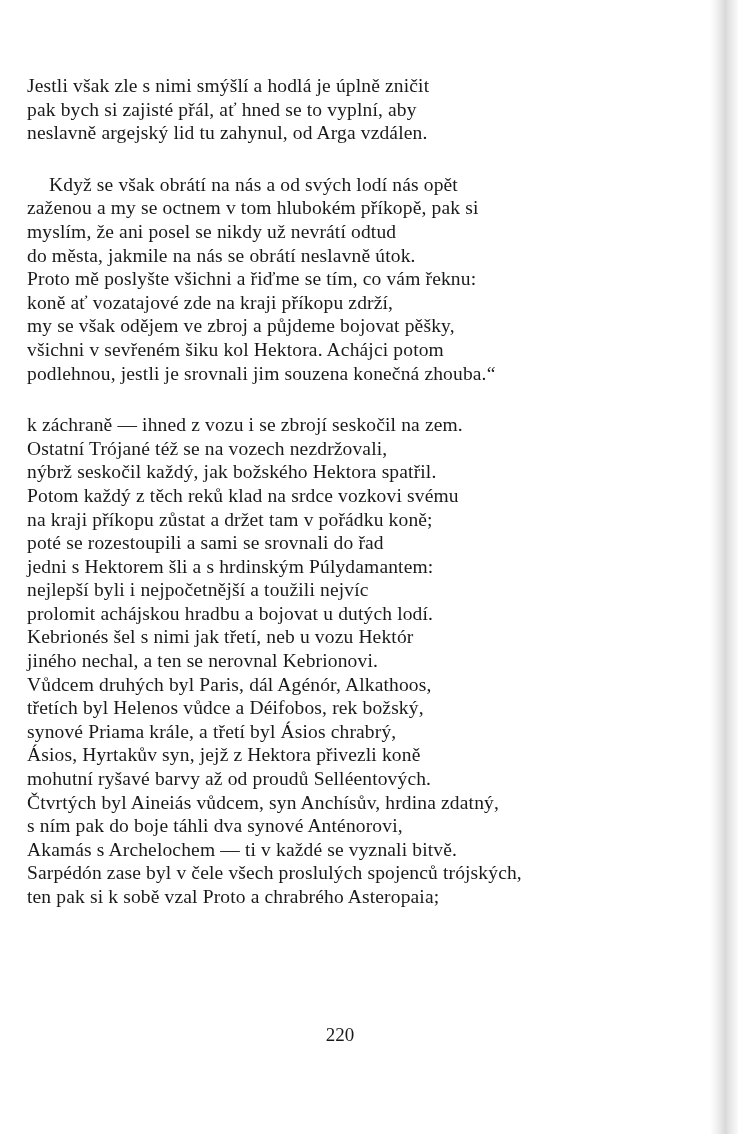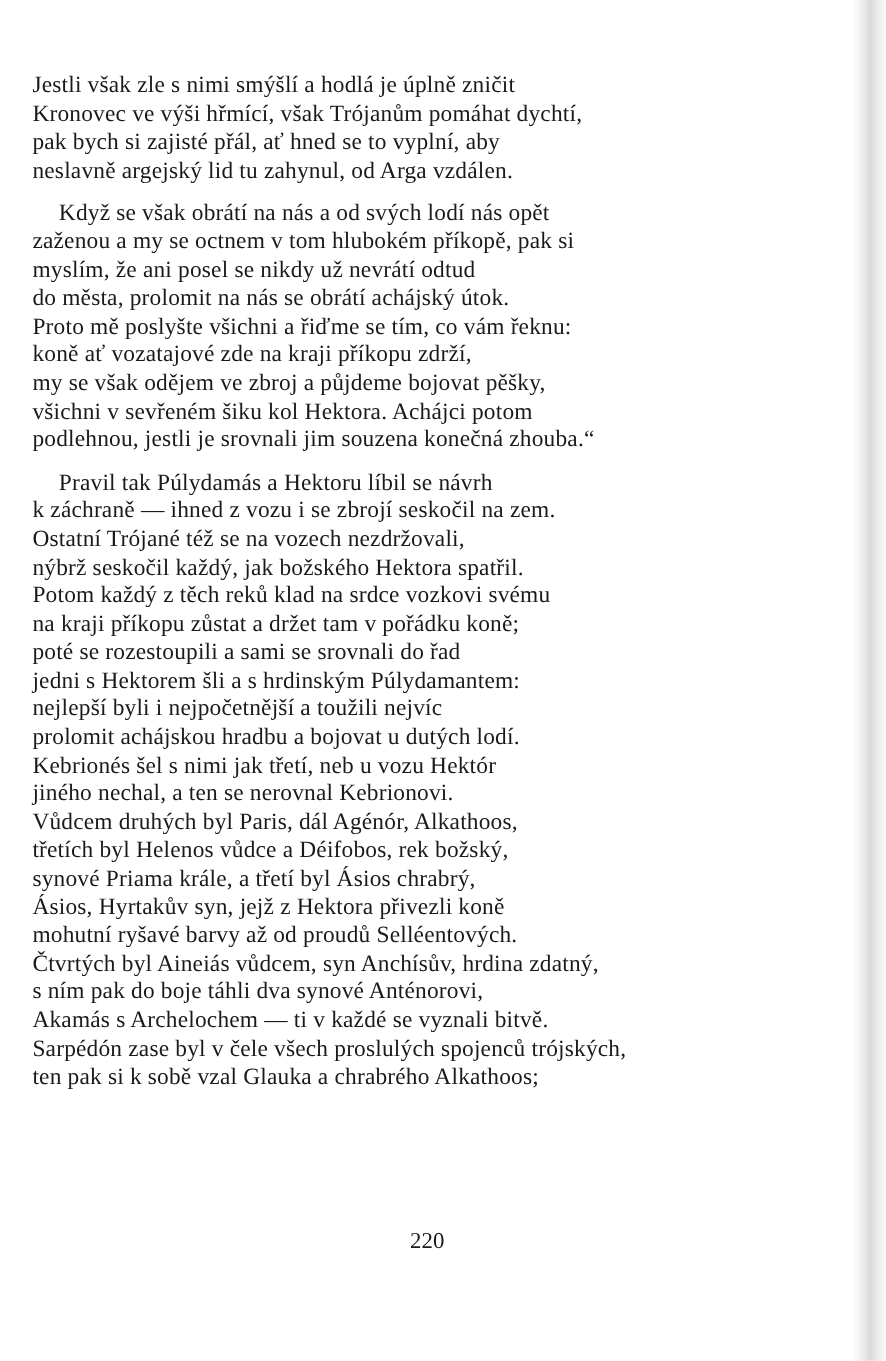--- a/index.html
+++ b/index.html
@@ -10,85 +10,82 @@
     color: #1a1a1a;
   }
   .page {
     position: absolute; left: 0; top: 0; width: 738px; height: 1134px;
   }
   .gutter {
     position: absolute; top: 0; right: 0; width: 28px; height: 1134px;
     background: linear-gradient(to right, #ffffff 0%, #f1f1f1 25%, #d9d9d9 55%, #e6e6e6 70%, #fafafa 100%);
   }
   .text {
-    position: absolute; left: 27px; top: 60px; width: 640px;
+    position: absolute; left: 27px; top: 74px; width: 640px;
   }
   .stanza { margin: 0; padding: 0; }
   .line {
     display: block;
     font-family: "Liberation Serif", "DejaVu Serif", serif;
     font-size: 19.5px;
     line-height: 23.6px;
     white-space: nowrap;
     letter-spacing: 0.15px;
   }
   .line.indent { padding-left: 22px; }
-  .stanza + .stanza { margin-top: 12px; }
+  .stanza + .stanza { margin-top: 28px; }
   .page-number {
     position: absolute; top: 1024px; left: 0; width: 680px;
     text-align: center;
     font-family: "Liberation Serif", "DejaVu Serif", serif;
     font-size: 19px;
-    padding-left: 16px;
   }
 </style>
 </head>
 <body>
 
 <div class="page">
   <div class="text">
     <div class="stanza">
       <span class="line">Jestli však zle s nimi smýšlí a hodlá je úplně zničit</span>
-      <span class="line">Kronovec ve výši hřmící, však Trójanům pomáhat dychtí,</span>
       <span class="line">pak bych si zajisté přál, ať hned se to vyplní, aby</span>
       <span class="line">neslavně argejský lid tu zahynul, od Arga vzdálen.</span>
     </div>
     <div class="stanza">
       <span class="line indent">Když se však obrátí na nás a od svých lodí nás opět</span>
       <span class="line">zaženou a my se octnem v tom hlubokém příkopě, pak si</span>
       <span class="line">myslím, že ani posel se nikdy už nevrátí odtud</span>
-      <span class="line">do města, prolomit na nás se obrátí achájský útok.</span>
+      <span class="line">do města, jakmile na nás se obrátí neslavně útok.</span>
       <span class="line">Proto mě poslyšte všichni a řiďme se tím, co vám řeknu:</span>
       <span class="line">koně ať vozatajové zde na kraji příkopu zdrží,</span>
       <span class="line">my se však odějem ve zbroj a půjdeme bojovat pěšky,</span>
       <span class="line">všichni v sevřeném šiku kol Hektora. Achájci potom</span>
       <span class="line">podlehnou, jestli je srovnali jim souzena konečná zhouba.“</span>
     </div>
     <div class="stanza">
-      <span class="line indent">Pravil tak Púlydamás a Hektoru líbil se návrh</span>
       <span class="line">k záchraně — ihned z vozu i se zbrojí seskočil na zem.</span>
       <span class="line">Ostatní Trójané též se na vozech nezdržovali,</span>
       <span class="line">nýbrž seskočil každý, jak božského Hektora spatřil.</span>
       <span class="line">Potom každý z těch reků klad na srdce vozkovi svému</span>
       <span class="line">na kraji příkopu zůstat a držet tam v pořádku koně;</span>
       <span class="line">poté se rozestoupili a sami se srovnali do řad</span>
       <span class="line">jedni s Hektorem šli a s hrdinským Púlydamantem:</span>
       <span class="line">nejlepší byli i nejpočetnější a toužili nejvíc</span>
       <span class="line">prolomit achájskou hradbu a bojovat u dutých lodí.</span>
       <span class="line">Kebrionés šel s nimi jak třetí, neb u vozu Hektór</span>
       <span class="line">jiného nechal, a ten se nerovnal Kebrionovi.</span>
       <span class="line">Vůdcem druhých byl Paris, dál Agénór, Alkathoos,</span>
       <span class="line">třetích byl Helenos vůdce a Déifobos, rek božský,</span>
       <span class="line">synové Priama krále, a třetí byl Ásios chrabrý,</span>
       <span class="line">Ásios, Hyrtakův syn, jejž z Hektora přivezli koně</span>
       <span class="line">mohutní ryšavé barvy až od proudů Selléentových.</span>
       <span class="line">Čtvrtých byl Aineiás vůdcem, syn Anchísův, hrdina zdatný,</span>
       <span class="line">s ním pak do boje táhli dva synové Anténorovi,</span>
       <span class="line">Akamás s Archelochem — ti v každé se vyznali bitvě.</span>
       <span class="line">Sarpédón zase byl v čele všech proslulých spojenců trójských,</span>
-      <span class="line">ten pak si k sobě vzal Glauka a chrabrého Alkathoos;</span>
+      <span class="line">ten pak si k sobě vzal Proto a chrabrého Asteropaia;</span>
     </div>
   </div>
 
   <div class="page-number">220</div>
 
   <div class="gutter"></div>
 </div>
 
 </body></html>

